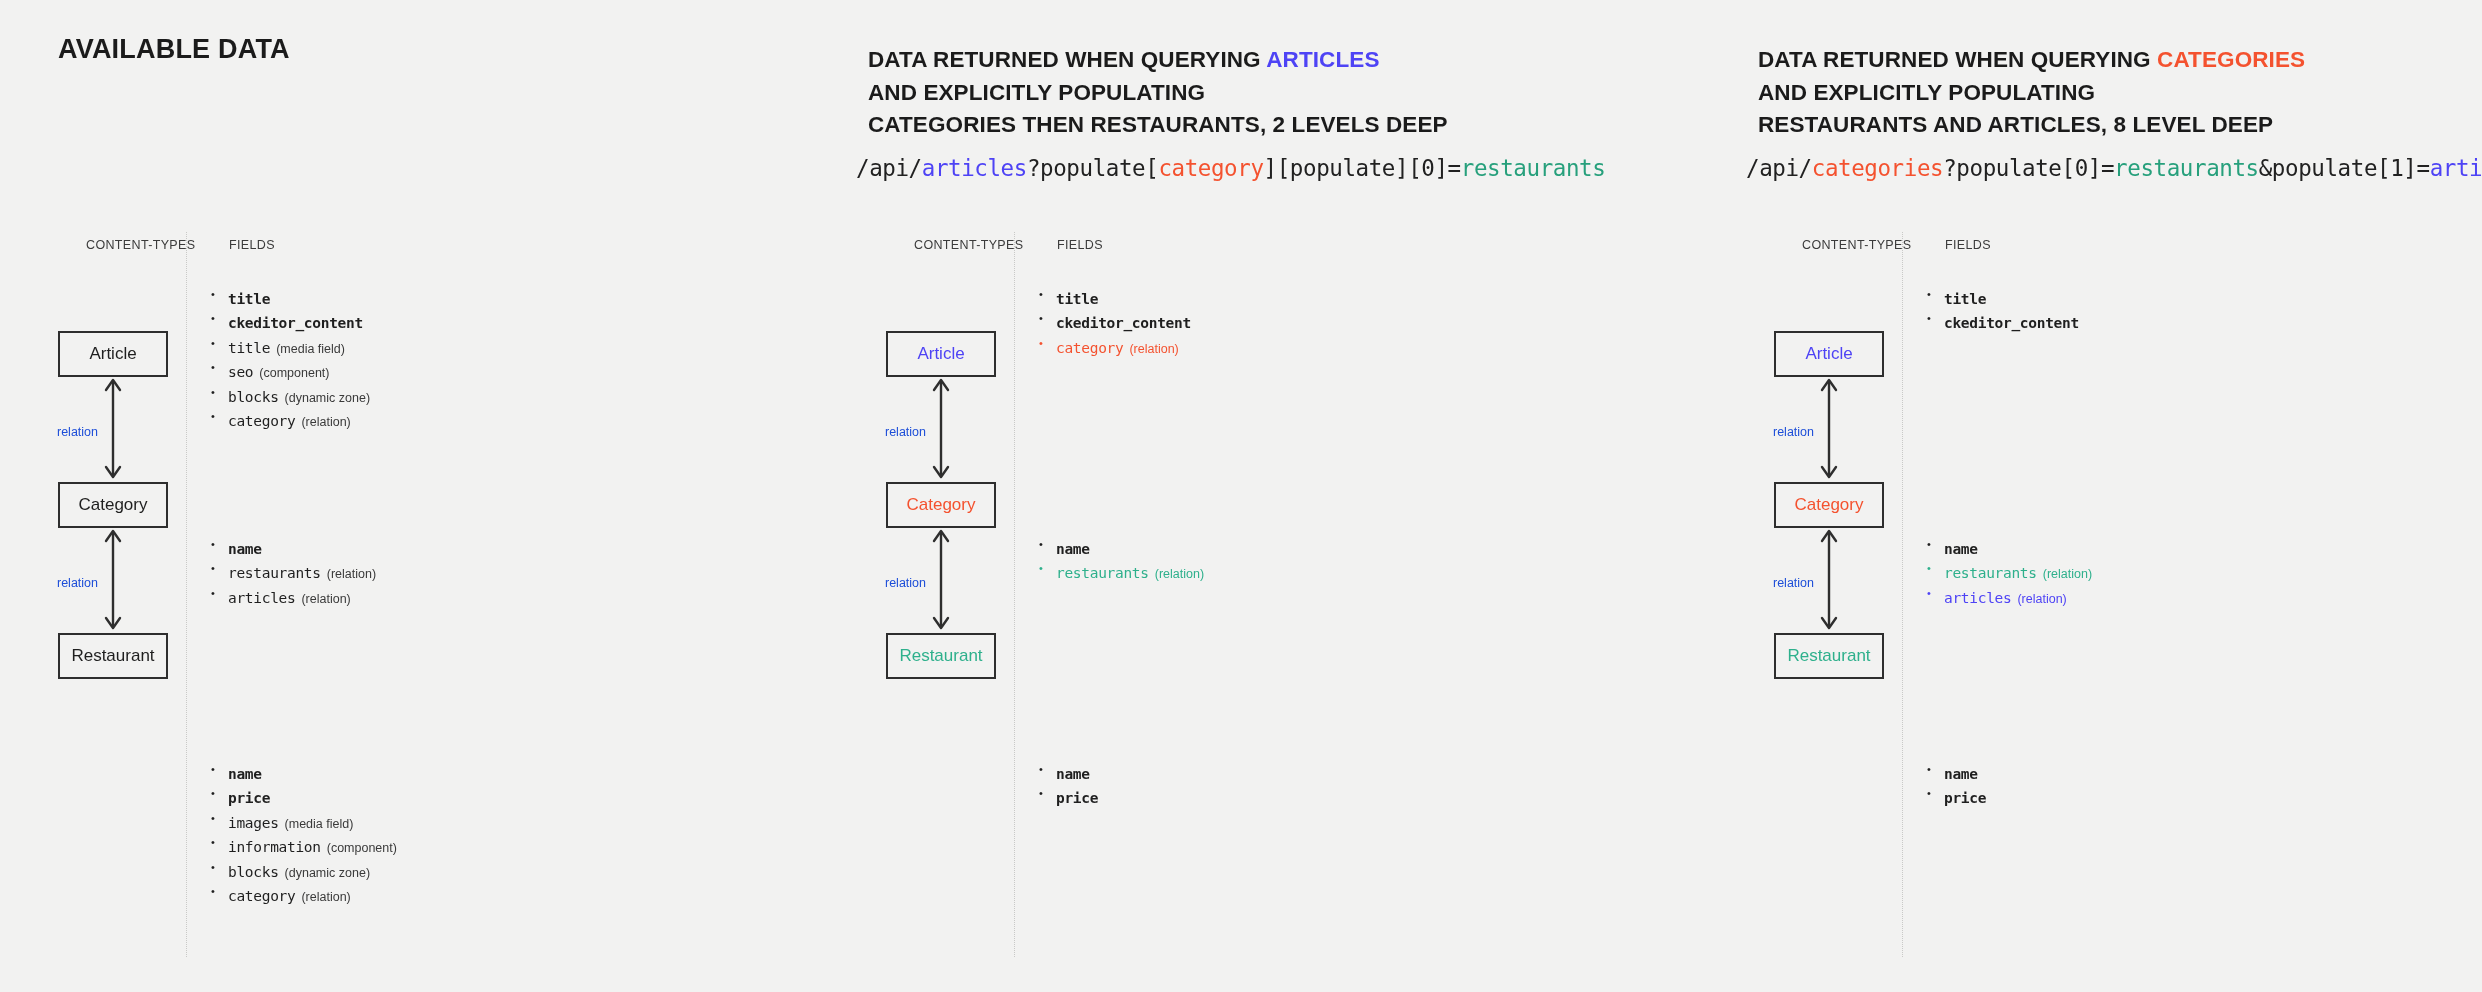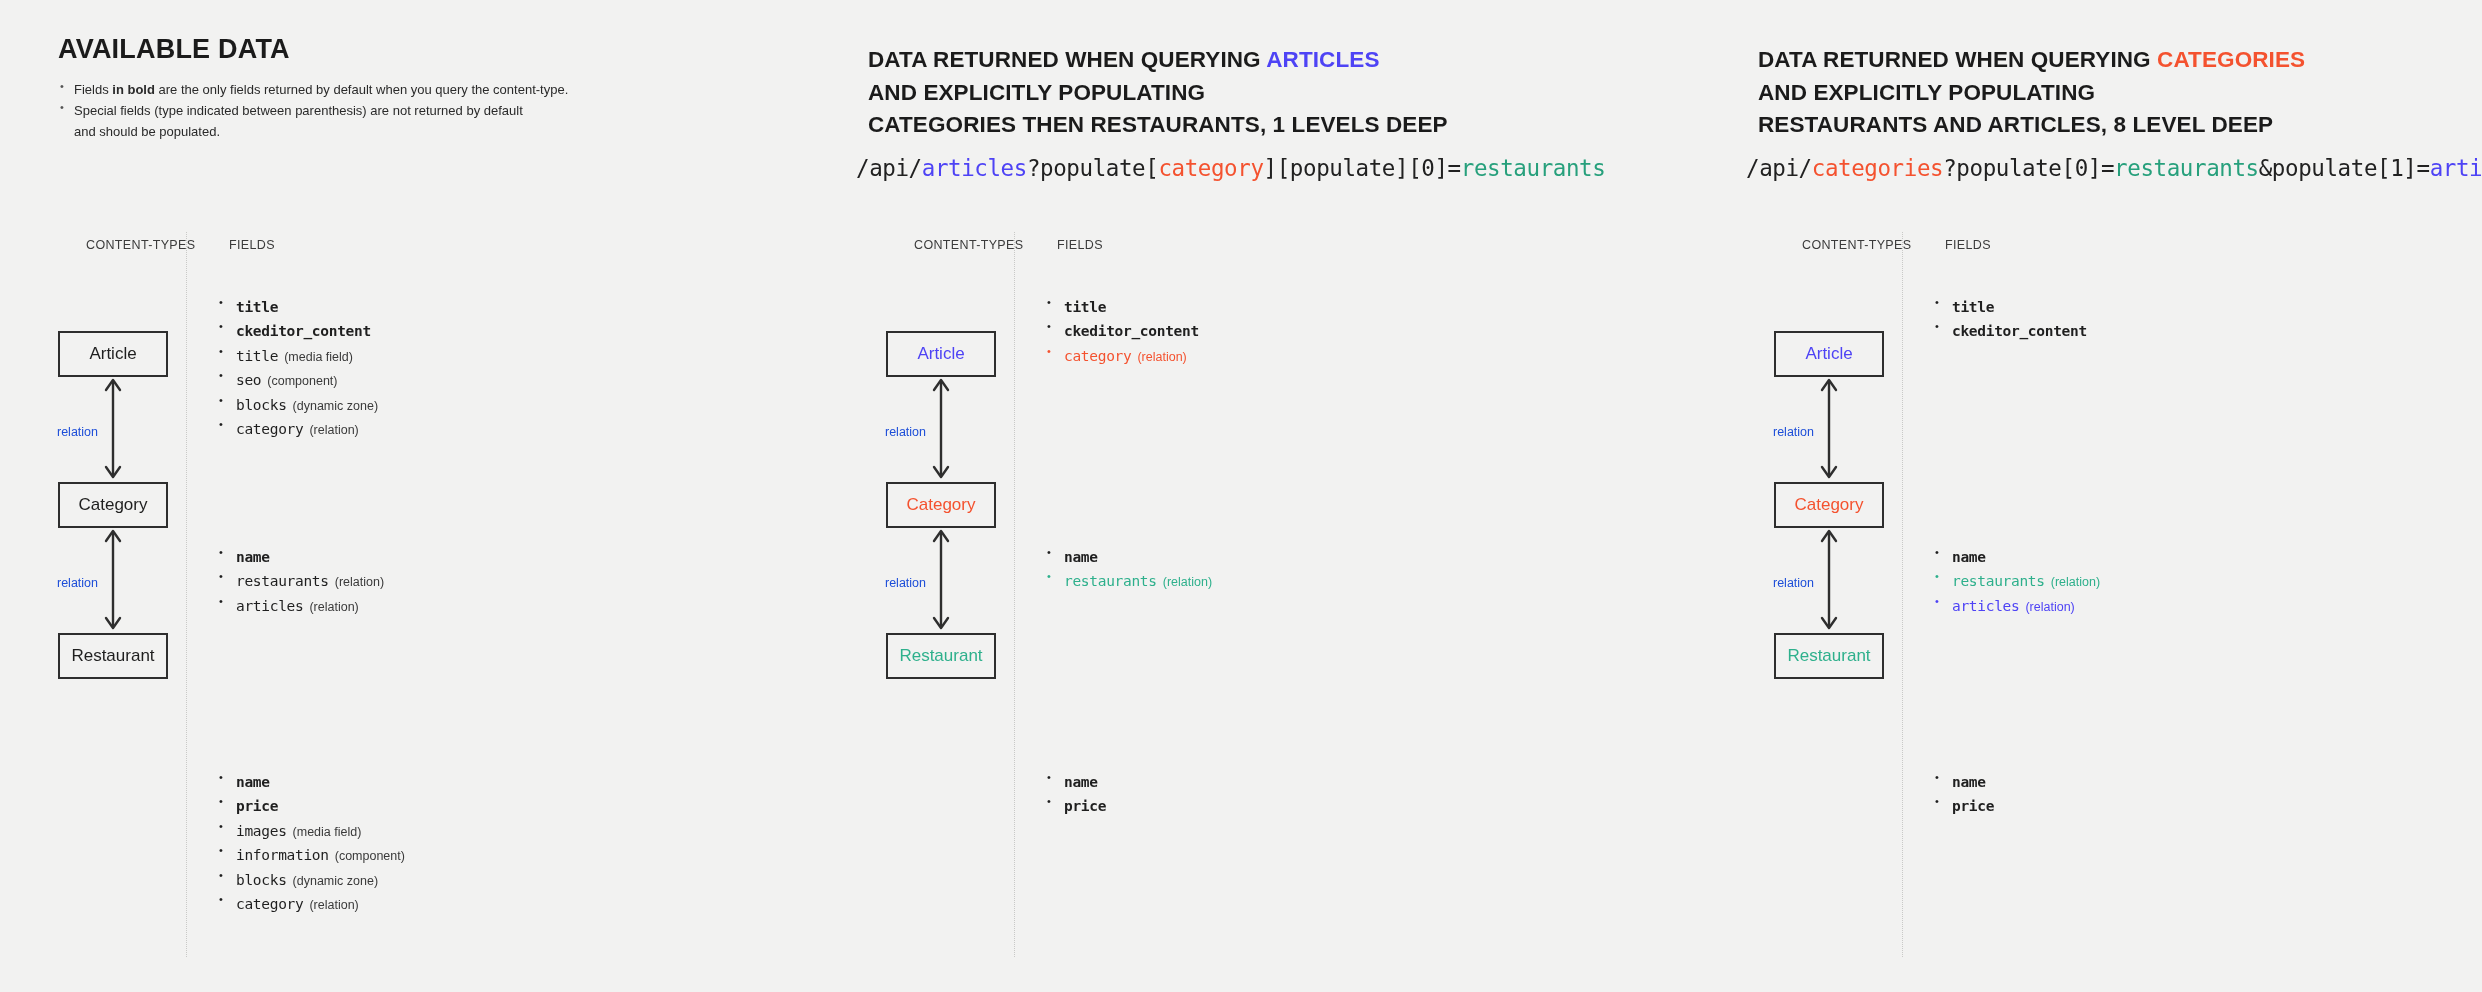--- a/index.html
+++ b/index.html
@@ -131,21 +131,21 @@
   .arrow-svg { position: absolute; }
   .rel-label {
     position: absolute;
     font-size: 12.5px;
     color: #1d4ed8;
     white-space: nowrap;
     text-align: right;
   }
 
   
-  .fields-group { position: absolute; list-style: none; margin: 12px; padding: 0; }
+  .fields-group { position: absolute; list-style: none; margin: 4px; padding: 0; }
   .fields-group li {
     position: relative;
     padding-left: 18px;
     line-height: 1.62;
     white-space: nowrap;
     font-size: 15px;
     color: #1f1f1f;
   }
   .fields-group li::before {
     content: "\2022";
@@ -174,25 +174,20 @@
   li.col-green { color: #2eb08c; }
   li.col-green .f-type { color: #2eb08c; }
 </style>
 </head>
 <body>
 
 <div class="panels" id="panels">
     <div class="panel panel-1 p1">
       <div class="heading-block">
         <div class="title-main">AVAILABLE DATA</div>
-        <ul class="sub-list">
-          <li class="">Fields <b>in bold</b> are the only fields returned by default when you query the content-type.</li>
-          <li class="">Special fields (type indicated between parenthesis) are not returned by default</li>
-          <li class="cont">and should be populated.</li>
-        </ul>
       </div>
       <div class="divider" style="left:186px"></div>
       <div class="col-label ct" style="left:58px">CONTENT-TYPES</div>
       <div class="col-label fl" style="left:201px">FIELDS</div>
       <div class="ct-box" style="left:58px; top:331px">
         <span class="ct-text ">Article</span>
       </div>
       <div class="ct-box" style="left:58px; top:482px">
         <span class="ct-text ">Category</span>
       </div>
@@ -231,21 +226,21 @@
         <li class=""><span class="f-name">information</span><span class="f-type">(component)</span></li>
         <li class=""><span class="f-name">blocks</span><span class="f-type">(dynamic zone)</span></li>
         <li class=""><span class="f-name">category</span><span class="f-type">(relation)</span></li>
       </ul>
     </div>
     <div class="panel panel-2 p2">
       <div class="heading-block">
         <div class="title-lines">
           <div class="title-line"><span>DATA RETURNED WHEN QUERYING </span><span class="hl-blue">ARTICLES</span></div>
           <div class="title-line"><span>AND EXPLICITLY POPULATING</span></div>
-          <div class="title-line"><span>CATEGORIES THEN RESTAURANTS, 1 LEVELS DEEP</span></div>
+          <div class="title-line"><span>CATEGORIES THEN RESTAURANTS, 2 LEVELS DEEP</span></div>
         </div>
         <div class="api-path"><span>/api/</span><span class="c-blue">articles</span><span>?populate[</span><span class="c-red">category</span><span>][populate][0]=</span><span class="c-green">restaurants</span></div>
       </div>
       <div class="divider" style="left:158px"></div>
       <div class="col-label ct" style="left:30px">CONTENT-TYPES</div>
       <div class="col-label fl" style="left:173px">FIELDS</div>
       <div class="ct-box" style="left:30px; top:331px">
         <span class="ct-text blue">Article</span>
       </div>
       <div class="ct-box" style="left:30px; top:482px">

